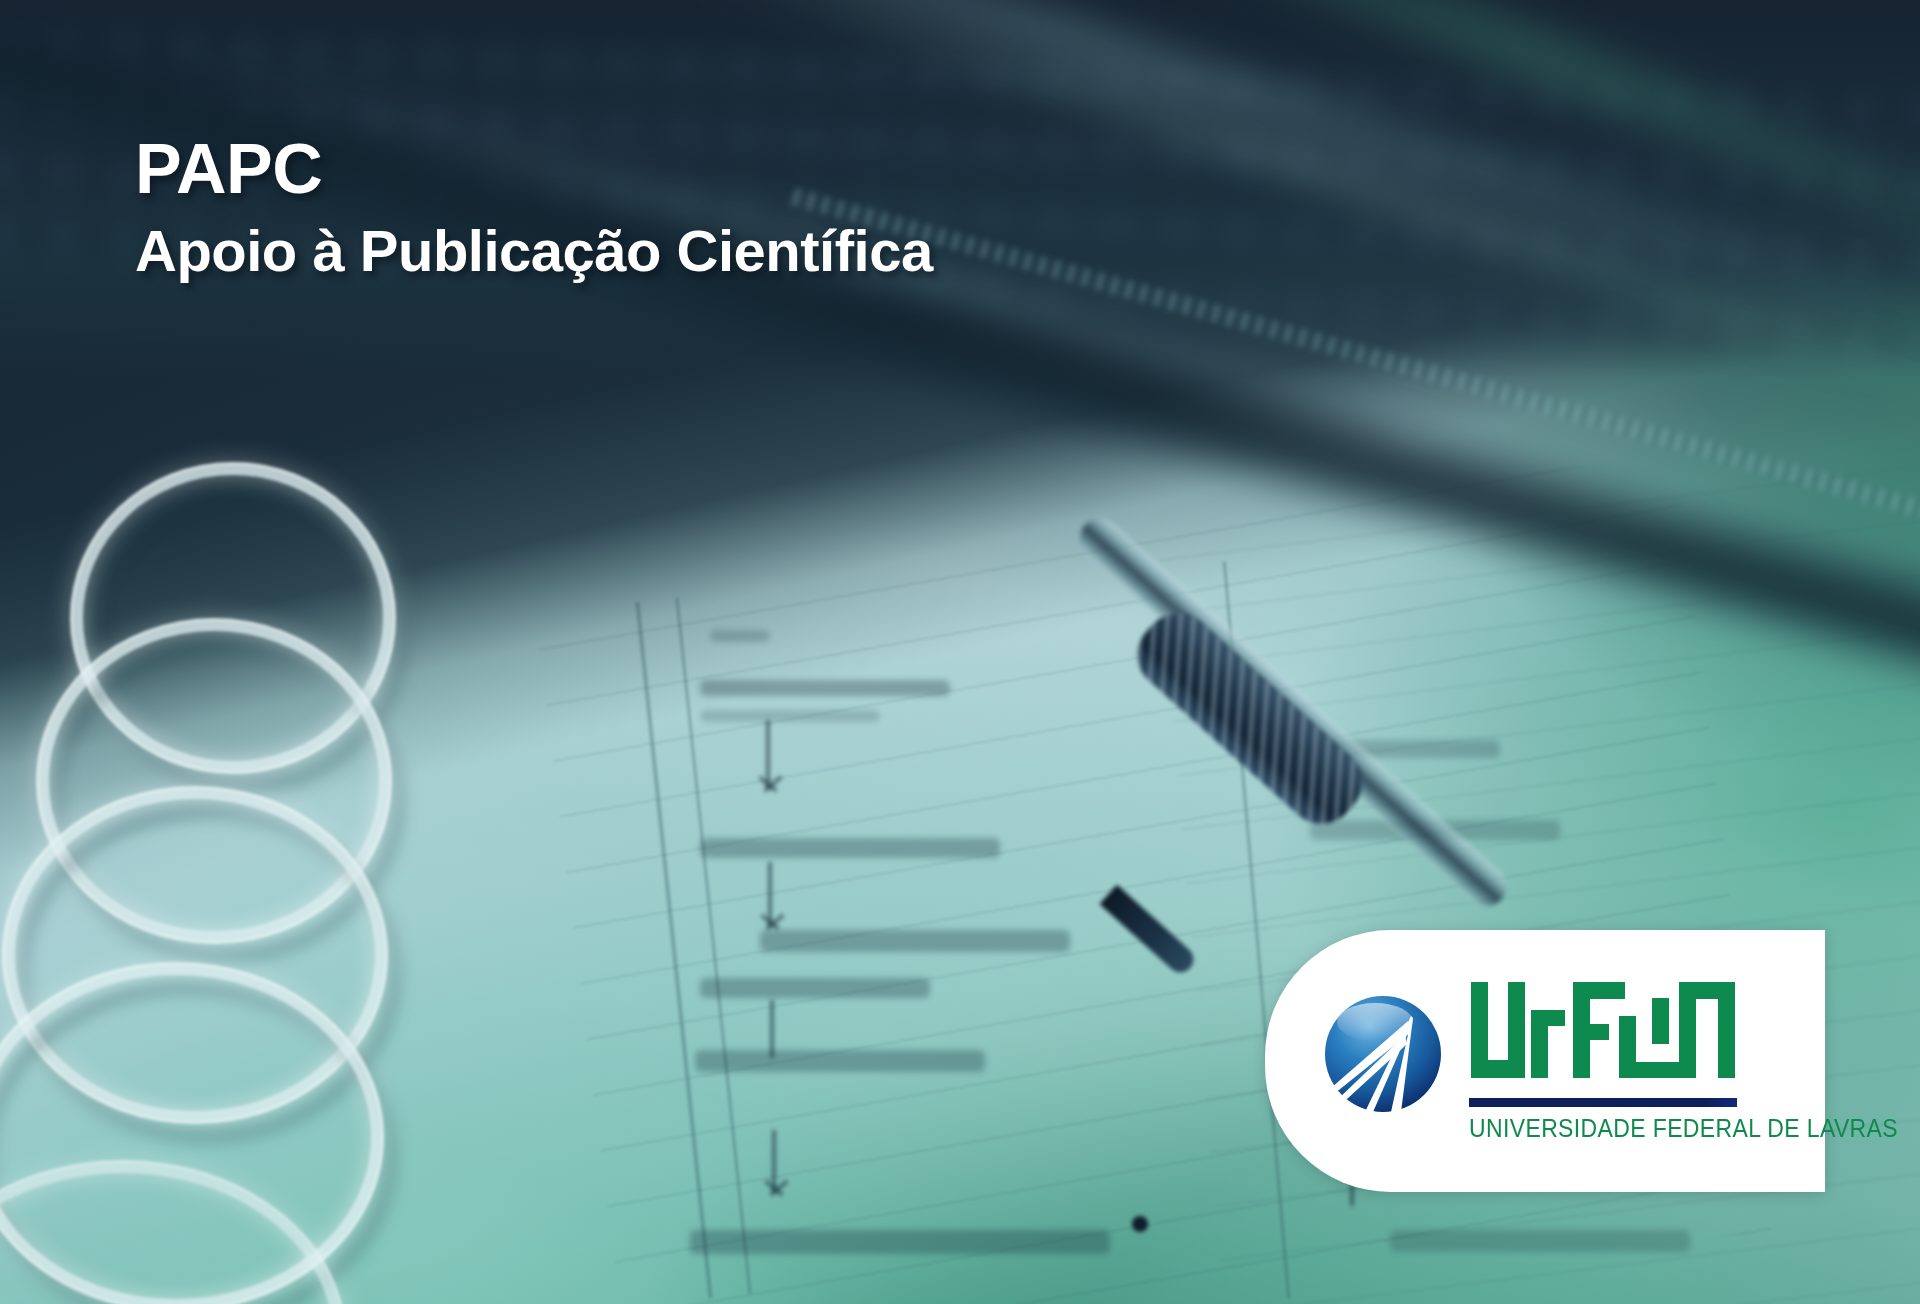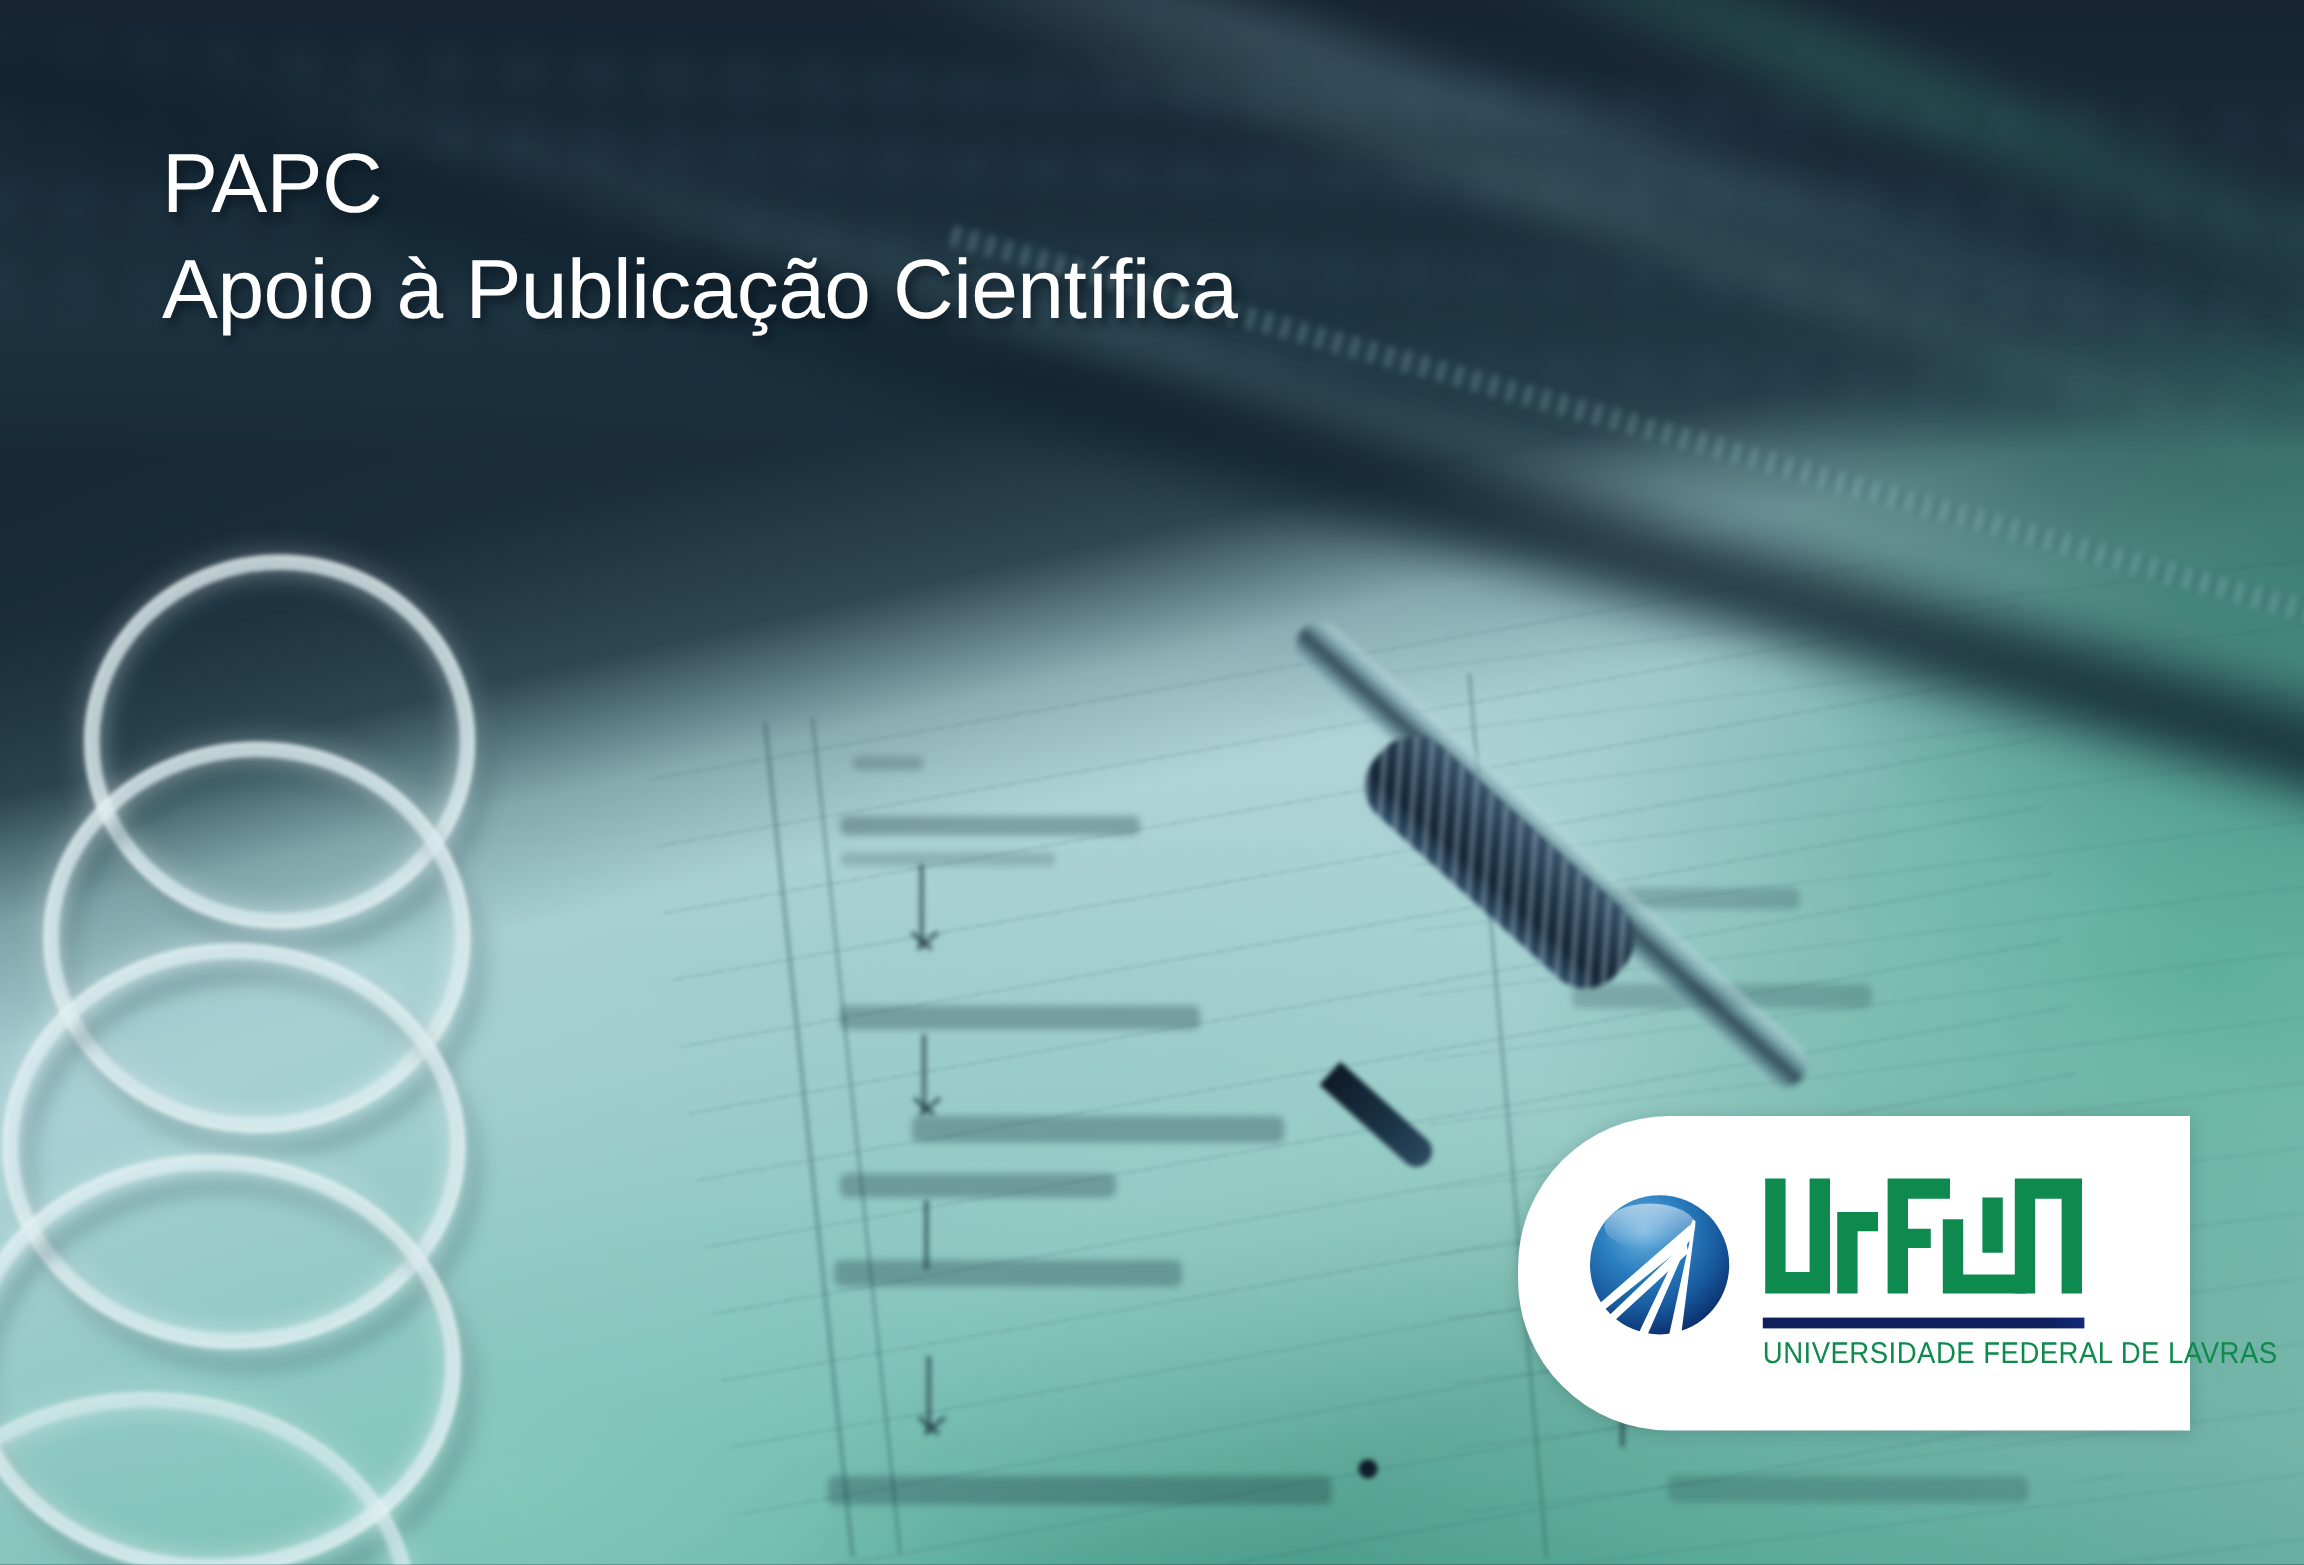--- a/index.html
+++ b/index.html
@@ -147,29 +147,29 @@
     background: linear-gradient(90deg, #0d1a27 0%, #1b3347 60%, #2c4a60 100%);
     border-radius: 0 14px 14px 0; filter: blur(2.2px);
   }
   .pen-point {
     position:absolute; left:1132px; top:1216px; width:16px; height:16px;
     border-radius:50%; background:#0e1d2b; filter: blur(2px);
   }
 
   
   .headline {
-    position:absolute; left:135px; top:118px; z-index:6;
-    color:#ffffff; font-weight:normal; letter-spacing:-0.5px;
+    position:absolute; left:135px; top:134px; z-index:6;
+    color:#ffffff; font-weight:bold; letter-spacing:-0.5px;
     text-shadow: 4px 5px 7px rgba(8,18,28,.62);
     line-height: 1.0;
   }
   .hl-line { display:block; white-space:nowrap; }
   .hl-1 { font-size: 70px; margin-bottom: 18px; }
   .hl-2 { font-size: 70px; margin-bottom: 14px; }
-  .hl-3 { font-size: 70px; }
+  .hl-3 { font-size: 58px; }
 
   
   .logo-card {
     position:absolute; left:1265px; top:930px; width:560px; height:262px;
     background:#ffffff; z-index:8;
     border-radius: 126px 0 0 126px;
     display:flex; align-items:center; justify-content:flex-start;
     box-shadow: 0 2px 14px rgba(10,30,40,.18);
   }
   .logo-inner { display:flex; align-items:flex-start; padding-left:48px; }

